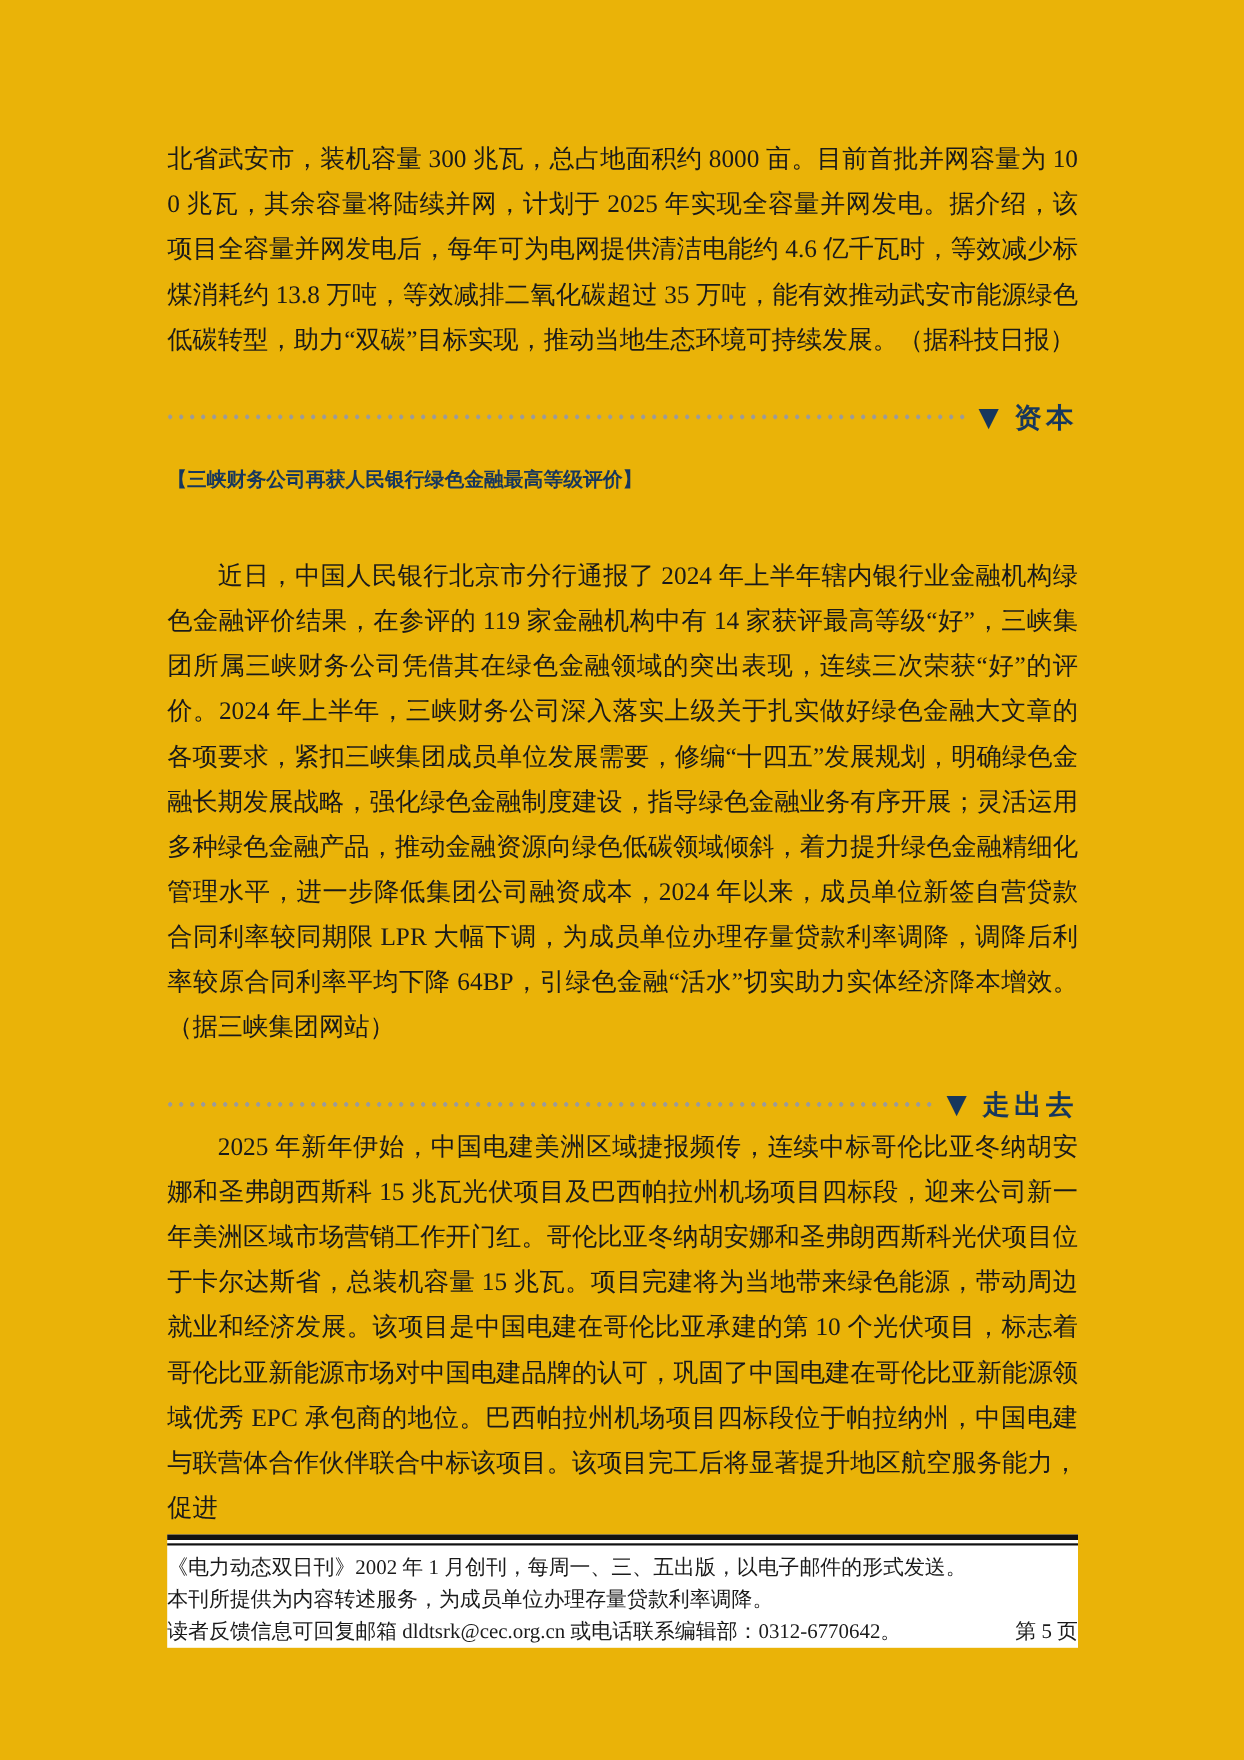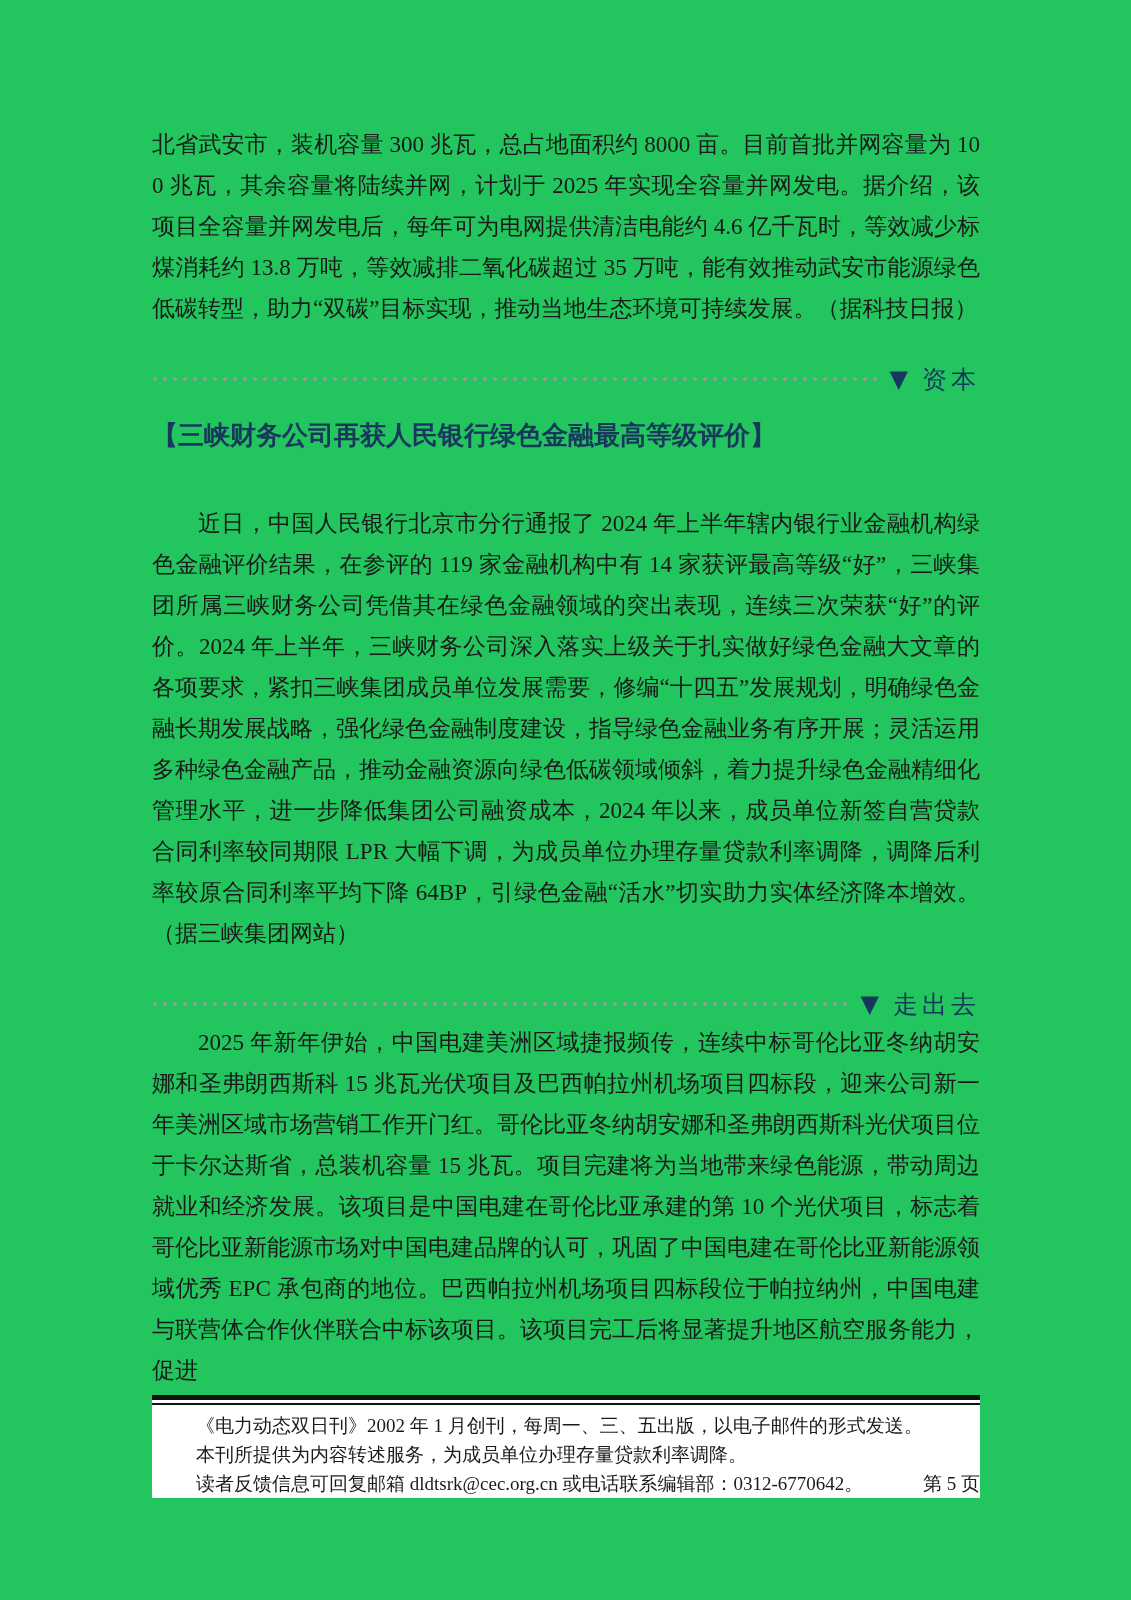--- a/index.html
+++ b/index.html
@@ -4,21 +4,21 @@
 <style>
   html, body {
     margin: 0;
     padding: 0;
     background: #ffffff;
   }
   .page {
     position: relative;
     width: 1131px;
     height: 1600px;
-    background: #22c55e;
+    background: #eab308;
     overflow: hidden;
     font-family: "Liberation Serif", "DejaVu Serif", serif;
     color: #1a1a1a;
   }
   .doc-body {
     position: absolute;
     top: 0;
     left: 152px;
     width: 828px;
     padding-top: 124px;
@@ -53,27 +53,27 @@
   .tri {
     color: #17375d;
     font-size: 24px;
     line-height: 24px;
     margin-right: 14px;
     font-family: "DejaVu Sans", sans-serif;
   }
   .divider-label {
     color: #17375d;
     font-size: 25px;
-    font-weight: normal;
+    font-weight: bold;
     letter-spacing: 4px;
     white-space: nowrap;
   }
   .headline {
     margin: 20px 0 0 0;
-    font-size: 26px;
+    font-size: 18px;
     line-height: 38px;
     font-weight: bold;
     color: #17375d;
   }
   .headline + .body-text {
     margin-top: 48px;
   }
   .doc-footer {
     position: absolute;
     left: 152px;
@@ -85,21 +85,20 @@
     height: 5px;
     background: #121212;
   }
   .sep-thin {
     height: 2px;
     background: #121212;
     margin-top: 3px;
   }
   .footer-lines {
     margin-top: 6px;
-    margin-left: 44px;
   }
   .footer-line {
     font-size: 19px;
     line-height: 29px;
     color: #1a1a1a;
     white-space: nowrap;
   }
   .footer-last {
     display: flex;
     justify-content: space-between;

